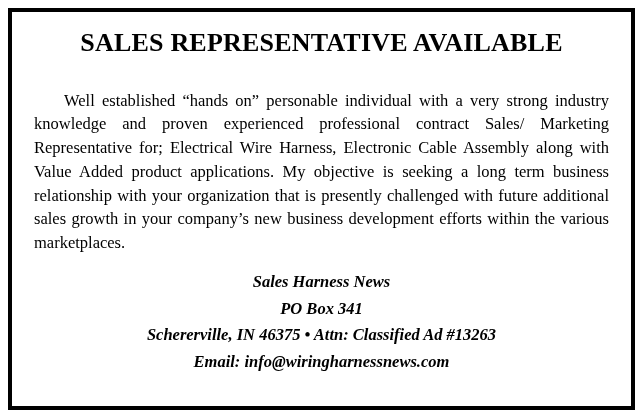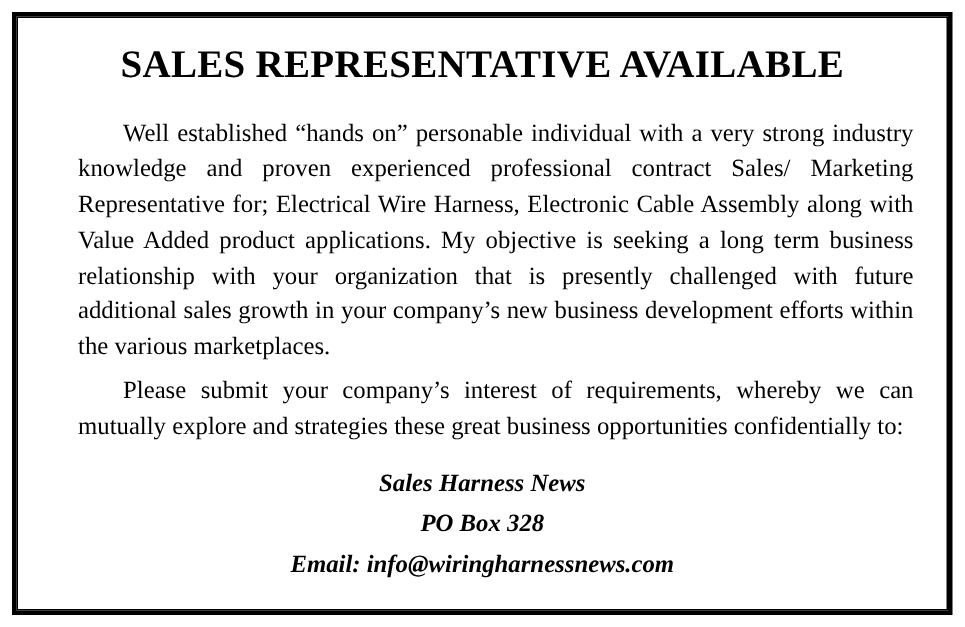--- a/index.html
+++ b/index.html
@@ -31,34 +31,34 @@
     height: 100%;
     border: 1px solid #000000;
     padding: 14px 22px 10px 22px;
   }
   .headline {
     text-align: center;
     font-weight: bold;
     font-size: 26px;
     line-height: 1.18;
     letter-spacing: 0.2px;
-    margin: 2px 0 18px 0;
+    margin: 2px 0 30px 0;
   }
   .headline .line {
     display: block;
     white-space: nowrap;
   }
   .body-text {
     font-size: 16.5px;
     line-height: 1.44;
     text-align: justify;
     text-justify: inter-word;
   }
   .body-text p {
-    margin: 0 0 0 18px;
+    margin: 0 0 0 0;
     text-indent: 30px;
   }
   .body-text p.second {
     margin-top: 5px;
   }
   .signature {
     margin-top: 14px;
     text-align: center;
     font-style: italic;
     font-weight: bold;
@@ -74,23 +74,23 @@
 
 <div class="ad">
   <div class="ad-inner">
 
     <div class="headline">
       <span class="line">SALES REPRESENTATIVE AVAILABLE</span>
     </div>
 
     <div class="body-text">
       <p>Well established “hands on” personable individual with a very strong industry knowledge and proven experienced professional contract Sales/ Marketing Representative for; Electrical Wire Harness, Electronic Cable Assembly along with Value Added product applications. My objective is seeking a long term business relationship with your organization that is presently challenged with future additional sales growth in your company’s  new business development efforts within the various marketplaces.</p>
-      <p class="second">Please submit your company’s interest of requirements, whereby we can mutually explore and strategies these great business opportunities confidentially to:</p>
     </div>
 
     <div class="signature">
       <span class="sig-line">Sales Harness News</span>
-      <span class="sig-line">PO Box 328</span>
+      <span class="sig-line">PO Box 341</span>
+      <span class="sig-line">Schererville, IN  46375 • Attn: Classified Ad #13263</span>
       <span class="sig-line">Email: info@wiringharnessnews.com</span>
     </div>
 
   </div>
 </div>
 
 </body></html>

